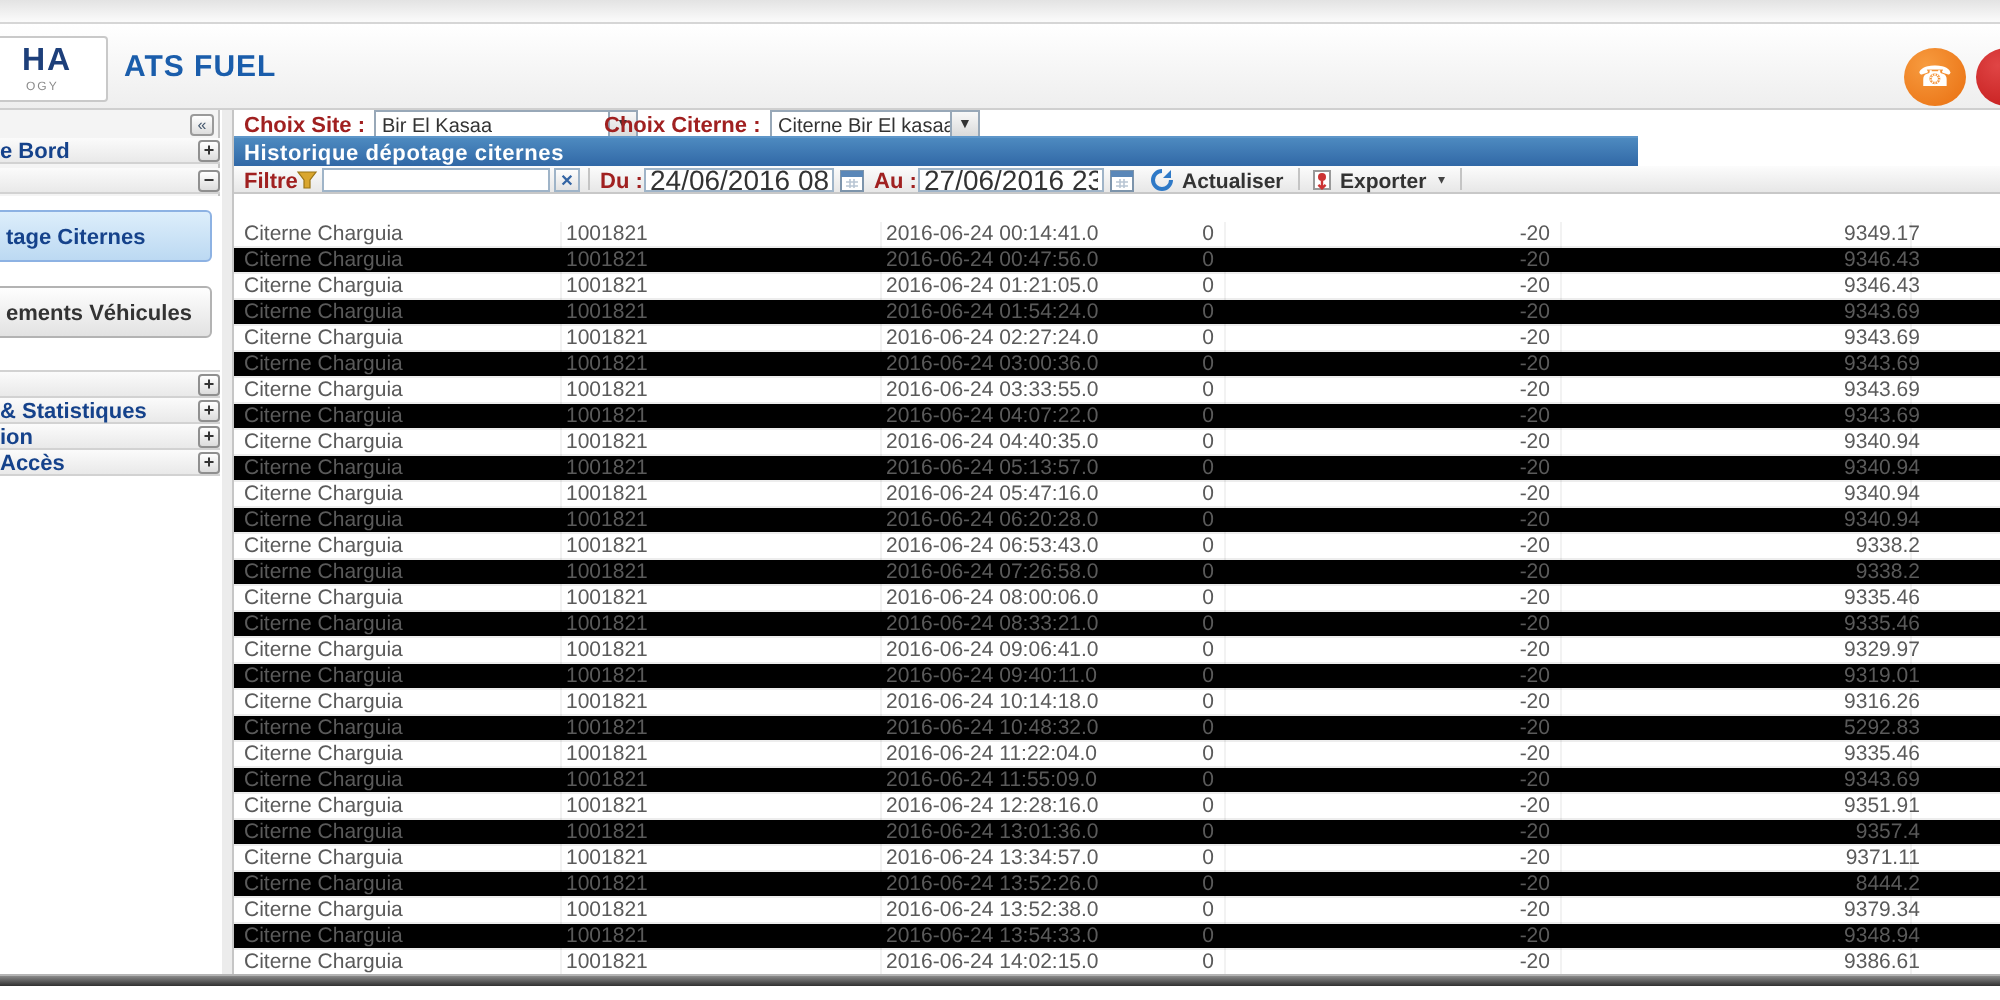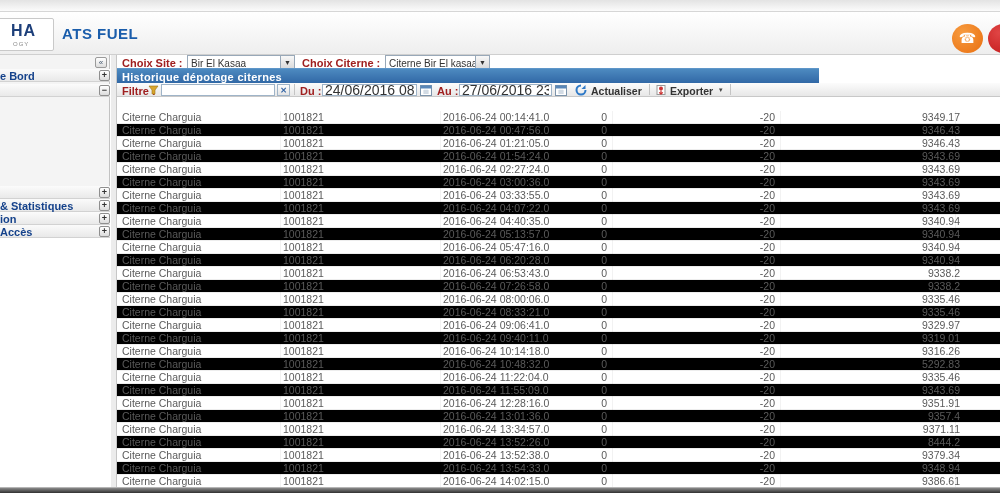--- a/index.html
+++ b/index.html
@@ -119,20 +119,28 @@
 
     <div class="side-row" style="top:14px;">
       <span class="lbl">e Bord</span>
       <span class="tool-btn">+</span>
     </div>
     <div class="side-row" style="top:29px;">
       <span class="lbl"></span>
       <span class="tool-btn">−</span>
     </div>
 
+    <div class="side-panel">
+      <div class="side-btn active">
+        <span class="txt">tage Citernes</span>
+      </div>
+      <div class="side-btn normal">
+        <span class="txt">ements Véhicules</span>
+      </div>
+    </div>
 
     <div class="side-row" style="top:131px;">
       <span class="lbl"></span>
       <span class="tool-btn">+</span>
     </div>
     <div class="side-row" style="top:144px;">
       <span class="lbl">&amp; Statistiques</span>
       <span class="tool-btn">+</span>
     </div>
     <div class="side-row" style="top:157px;">
@@ -145,21 +153,21 @@
     </div>
     <div class="sidebar-rest"></div>
   </div>
 
   <div class="splitter"></div>
 
   <div class="main">
 
     <div class="choice-row">
       <span class="red-label" style="left:5px;">Choix Site :</span>
-      <div class="select" style="left:70px; width:108px;">
+      <div class="select" style="left:70px; width:132px;">
         <span class="val">Bir El Kasaa</span>
         <span class="arrow">▼</span>
       </div>
       <span class="red-label" style="left:185px;">Choix Citerne :</span>
       <div class="select" style="left:268px; width:105px;">
         <span class="val">Citerne Bir El kasaa</span>
         <span class="arrow">▼</span>
       </div>
     </div>
 

